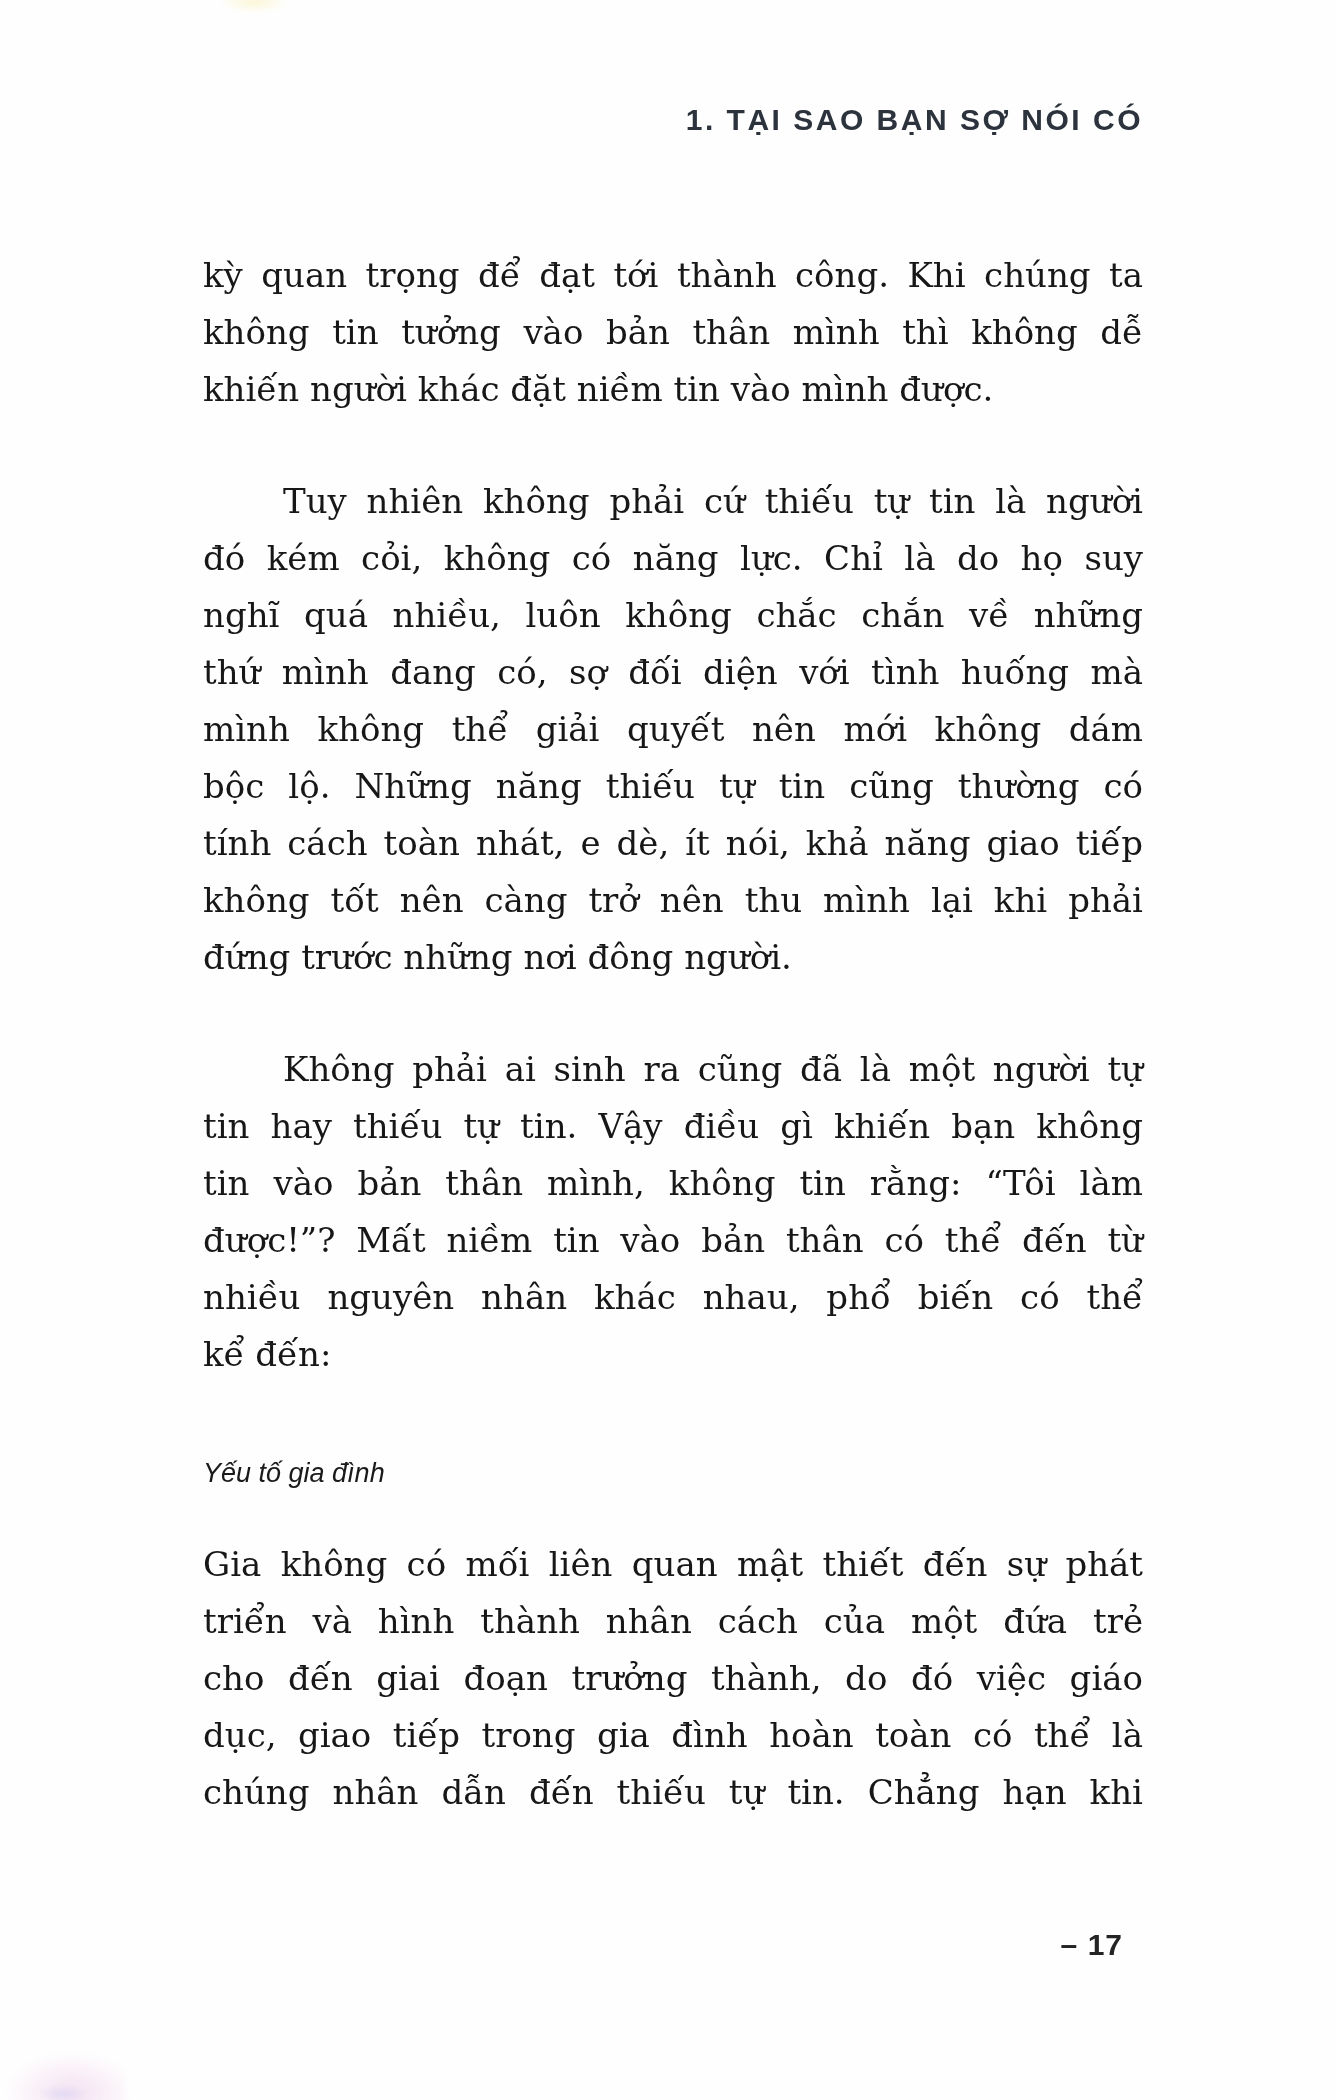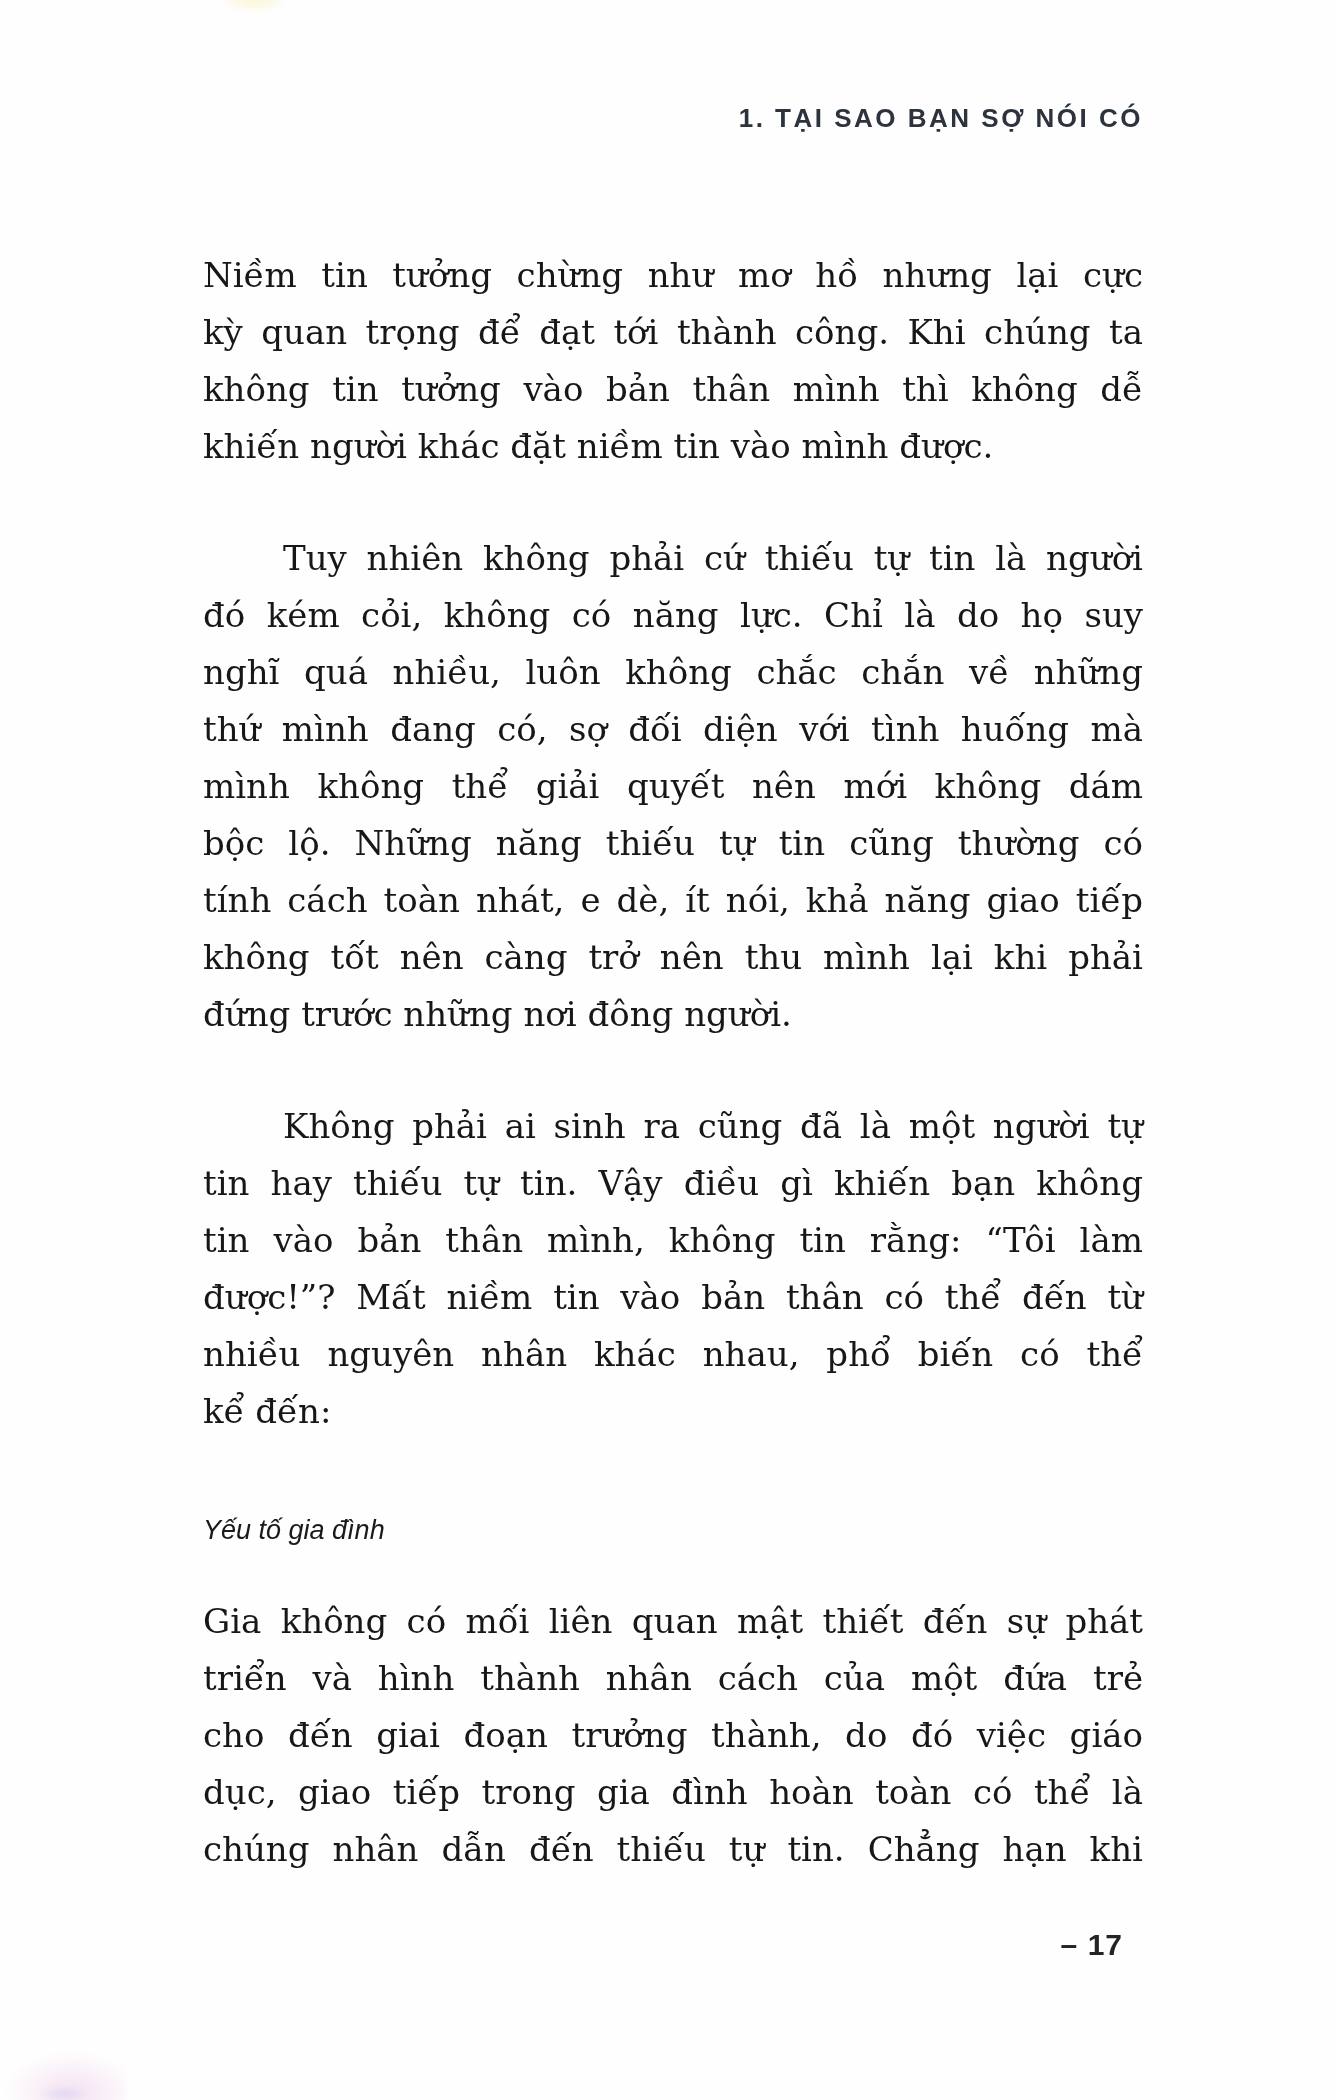--- a/index.html
+++ b/index.html
@@ -14,21 +14,21 @@
   }
 
   
   .running-head {
     position: absolute;
     top: 103px;
     left: 203px;
     width: 940px;
     text-align: right;
     font-family: "Liberation Sans", "DejaVu Sans", sans-serif;
-    font-size: 26px;
+    font-size: 30px;
     font-weight: 700;
     letter-spacing: 2.5px;
     color: #2c333d;
     white-space: nowrap;
   }
 
   
   .page-body {
     position: absolute;
     top: 247px;
@@ -110,21 +110,20 @@
 </style>
 </head>
 <body>
 
 <div class="page">
 
   <div class="running-head">1. TẠI SAO BẠN SỢ NÓI CÓ</div>
 
   <div class="page-body">
       <div class="paragraph">
-        <div class="line first">Niềm tin tưởng chừng như mơ hồ nhưng lại cực</div>
         <div class="line">kỳ quan trọng để đạt tới thành công. Khi chúng ta</div>
         <div class="line">không tin tưởng vào bản thân mình thì không dễ</div>
         <div class="line last">khiến người khác đặt niềm tin vào mình được.</div>
       </div>
       <div class="paragraph indent">
         <div class="line first">Tuy nhiên không phải cứ thiếu tự tin là người</div>
         <div class="line">đó kém cỏi, không có năng lực. Chỉ là do họ suy</div>
         <div class="line">nghĩ quá nhiều, luôn không chắc chắn về những</div>
         <div class="line">thứ mình đang có, sợ đối diện với tình huống mà</div>
         <div class="line">mình không thể giải quyết nên mới không dám</div>

